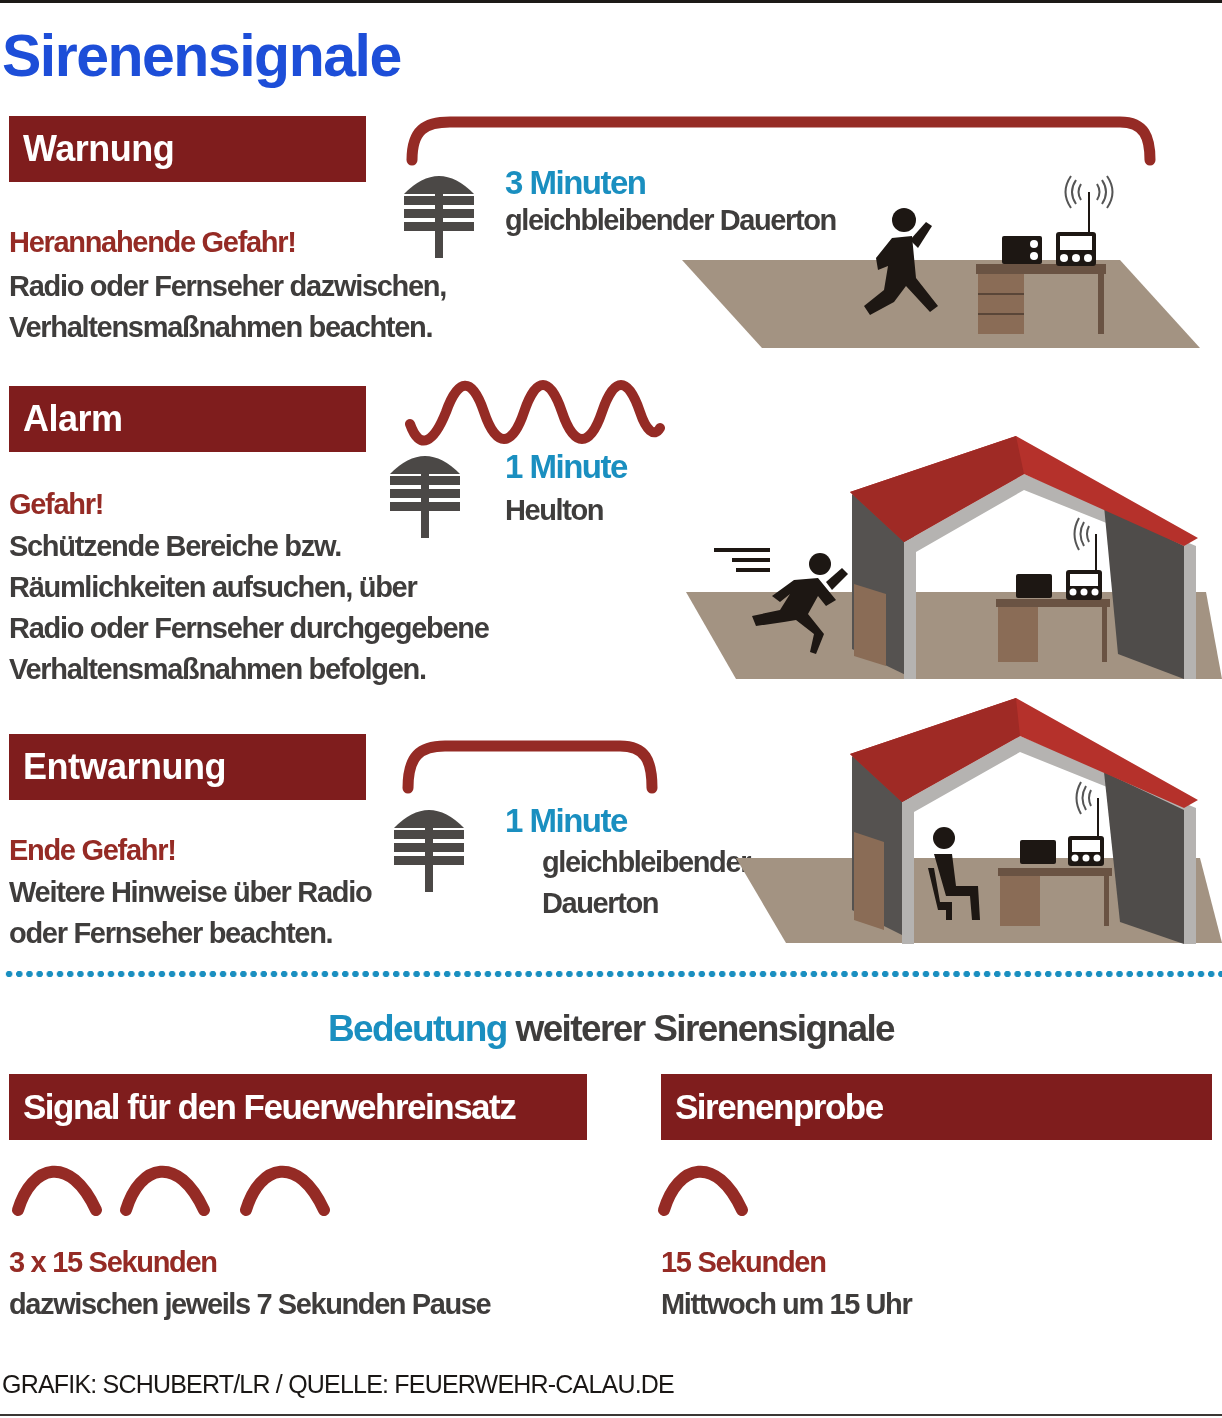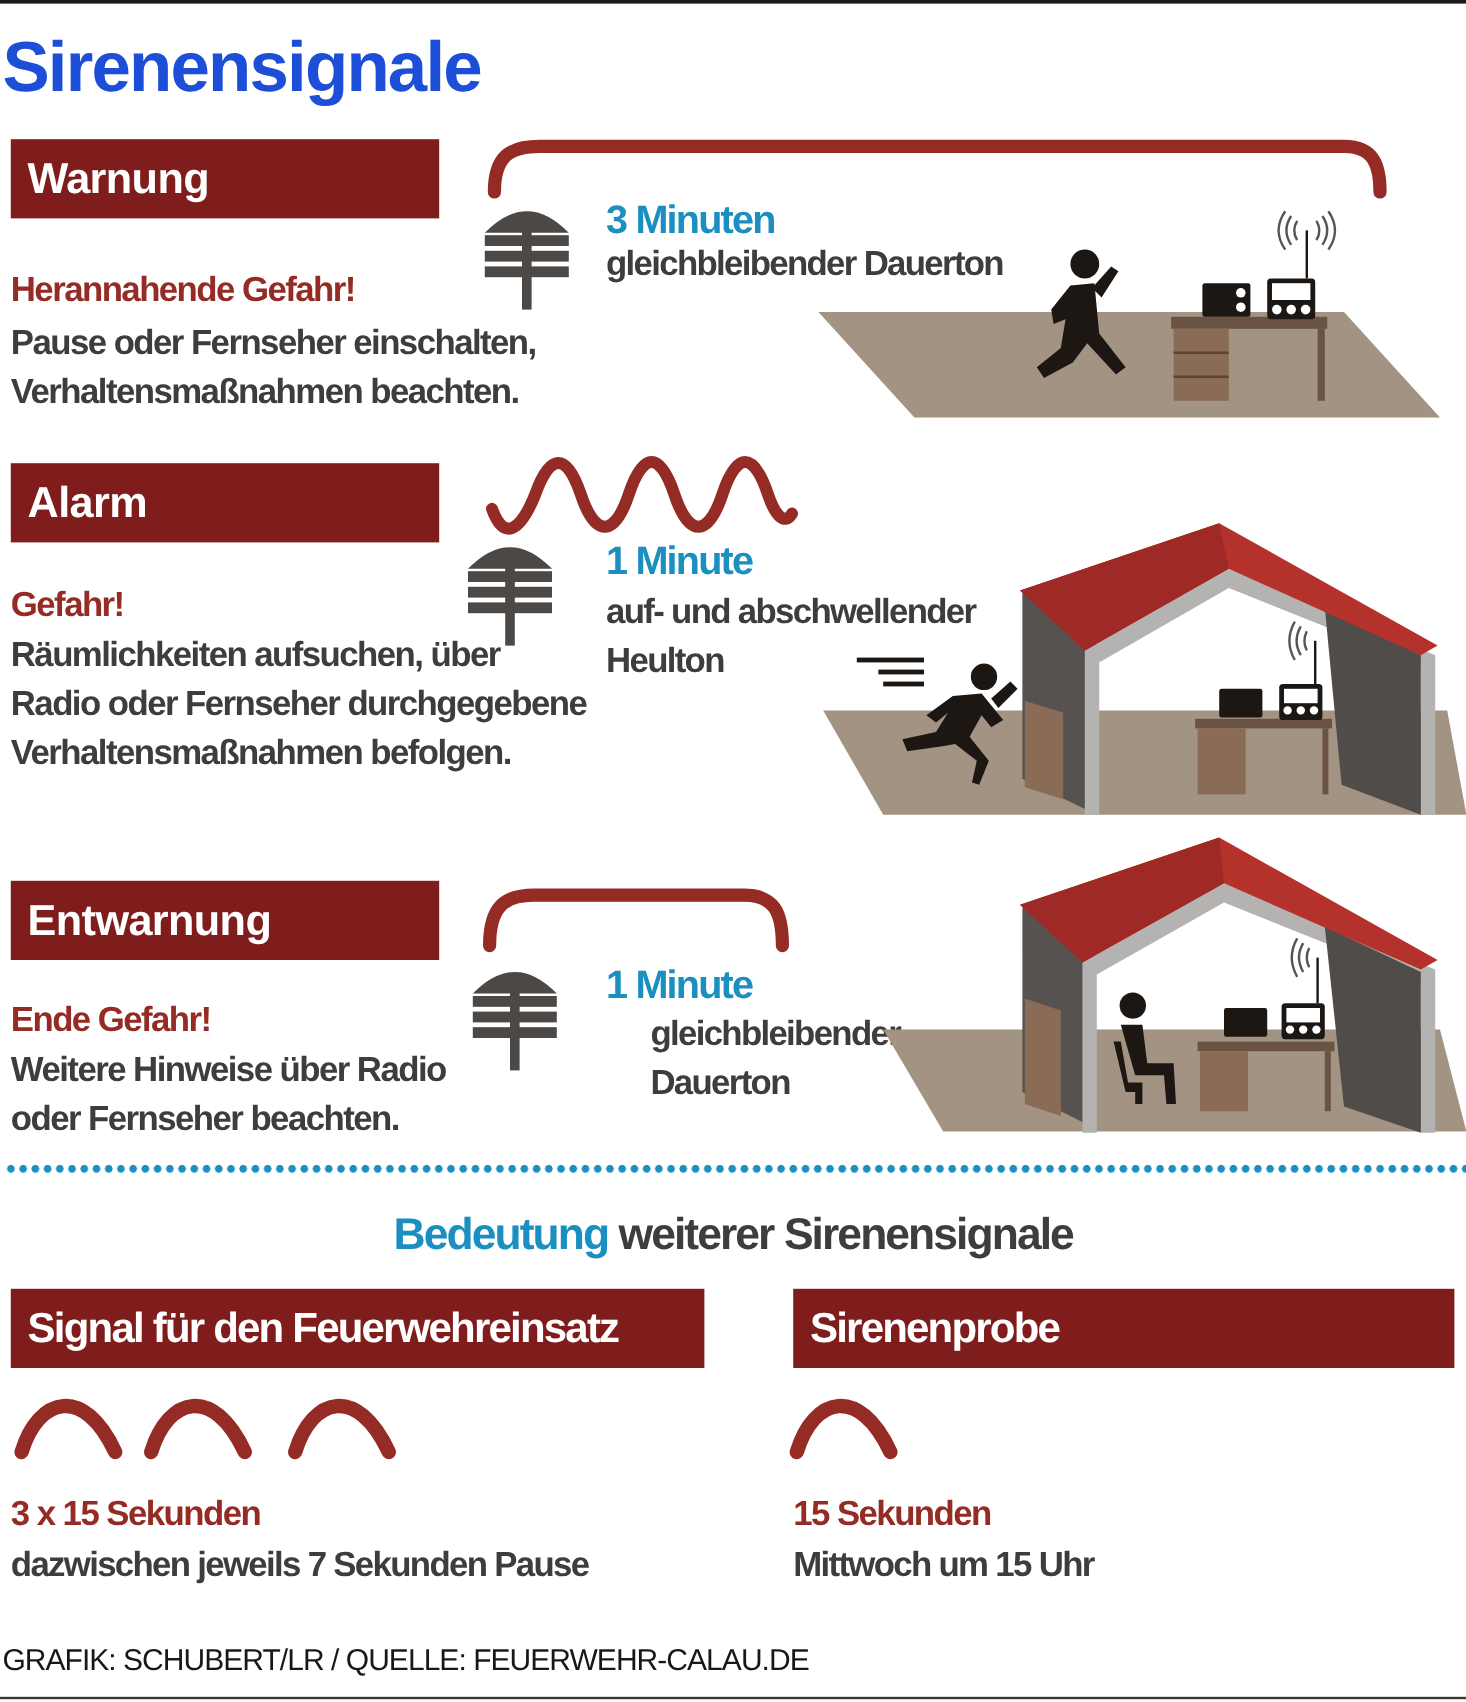--- a/index.html
+++ b/index.html
@@ -27,21 +27,21 @@
 </head>
 <body>
 
 <div class="topline"></div>
 
 <div class="abs title">Sirenensignale</div>
 
 <div class="abs bar" style="left:9px;top:116px;width:357px;height:66px;">Warnung</div>
 <div class="abs headline-red" style="left:9px;top:226px;">Herannahende Gefahr!</div>
 <div class="abs bodytext" style="left:9px;top:266px;">
-  <div>Pause oder Fernseher einschalten,</div>
+  <div>Radio oder Fernseher dazwischen,</div>
   <div>Verhaltensmaßnahmen beachten.</div>
 </div>
 
 <svg style="left:0;top:0;" width="1222" height="1418">
   <path d="M412,160 C412,130 425,122 450,122 L1120,122 C1145,122 1150,138 1150,160" fill="none" stroke="#952b25" stroke-width="11" stroke-linecap="round"></path>
 </svg>
 
 <svg style="left:404px;top:168px;" width="70" height="90">
   <path d="M0,26 Q35,-10 70,26 Z" fill="#4b4846"></path>
   <rect x="0" y="28" width="70" height="9" fill="#4b4846"></rect>
@@ -87,40 +87,40 @@
       <path d="M391,6 Q380,22 391,38"></path>
     <path d="M417,14 Q422,22 417,30"></path>
       <path d="M422,10 Q430,22 422,34"></path>
       <path d="M427,6 Q438,22 427,38"></path>
   </g>
 </svg>
 
 <div class="abs bar" style="left:9px;top:386px;width:357px;height:66px;">Alarm</div>
 <div class="abs headline-red" style="left:9px;top:488px;">Gefahr!</div>
 <div class="abs bodytext" style="left:9px;top:526px;">
+  <div>Schützende Bereiche bzw.</div>
   <div>Räumlichkeiten aufsuchen, über</div>
   <div>Radio oder Fernseher durchgegebene</div>
   <div>Verhaltensmaßnahmen befolgen.</div>
 </div>
 
 <svg style="left:404px;top:372px;" width="262" height="70">
   <path d="M6,52 C16,80 30,70 42,40 C54,6 68,4 80,40 C92,76 108,76 120,40 C132,4 146,4 158,40 C170,76 186,76 198,40 C210,4 224,4 236,40 C242,58 250,66 256,56" fill="none" stroke="#952b25" stroke-width="10" stroke-linecap="round"></path>
 </svg>
 
 <svg style="left:390px;top:448px;" width="70" height="90">
   <path d="M0,26 Q35,-10 70,26 Z" fill="#4b4846"></path>
   <rect x="0" y="28" width="70" height="9" fill="#4b4846"></rect>
   <rect x="0" y="41" width="70" height="9" fill="#4b4846"></rect>
   <rect x="0" y="54" width="70" height="9" fill="#4b4846"></rect>
   <rect x="31" y="20" width="8" height="70" fill="#4b4846"></rect>
 </svg>
 
 <div class="abs blue" style="left:505px;top:448px;">1 Minute</div>
 <div class="abs grey" style="left:505px;top:490px;">
-  <div>auf- und abschwellender</div>
   <div>Heulton</div>
 </div>
 
 <svg style="left:686px;top:434px;" width="536" height="250">
   <polygon points="0,158 520,158 536,245 50,245" fill="#a39382"></polygon>
 
   <polygon points="166,60 228,100 228,245 166,215" fill="#555250"></polygon>
   <polygon points="168,150 200,160 200,232 168,222" fill="#8a6c56"></polygon>
 
   <polygon points="218,108 338,40 510,112 510,245 498,245 498,120 338,56 230,118 230,245 218,245" fill="#b5b3b1"></polygon>

